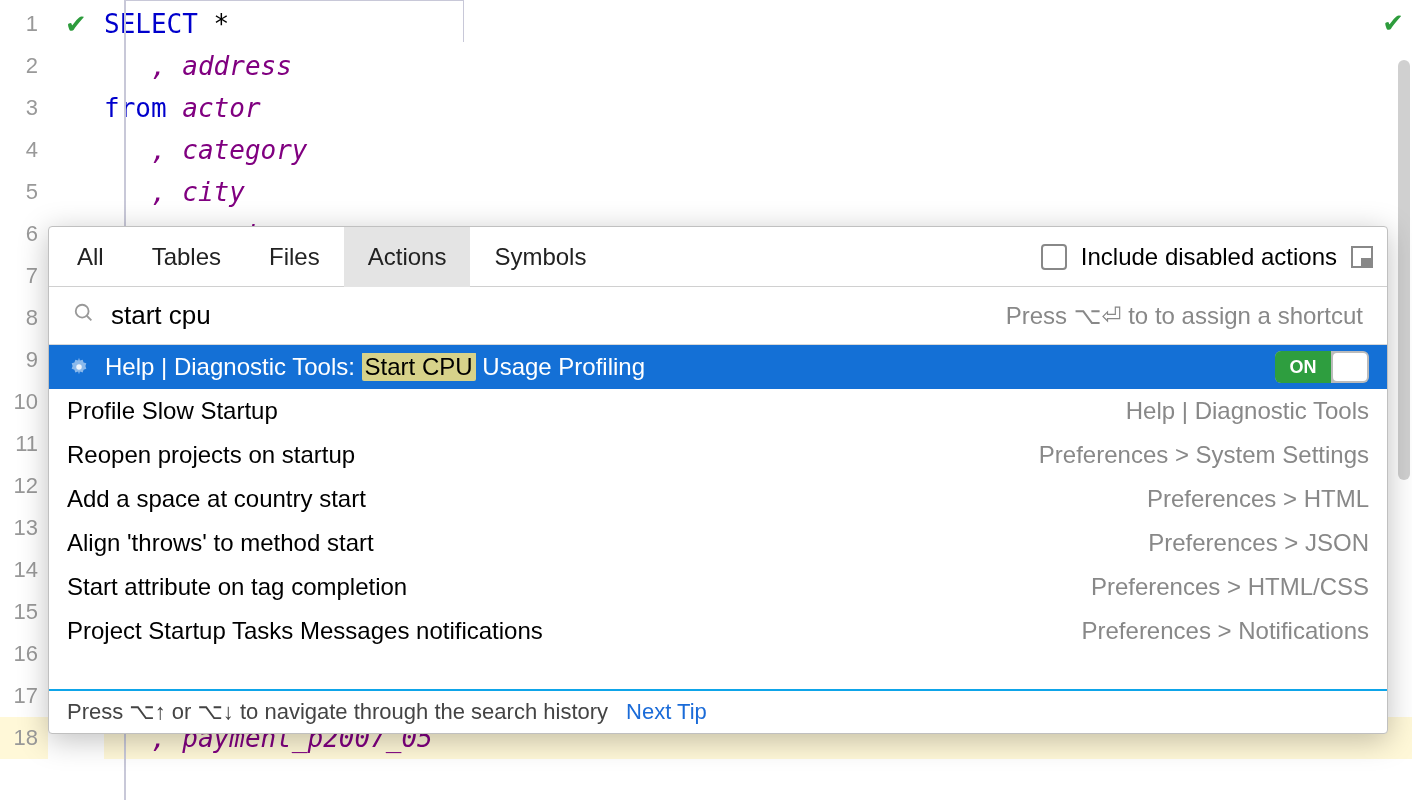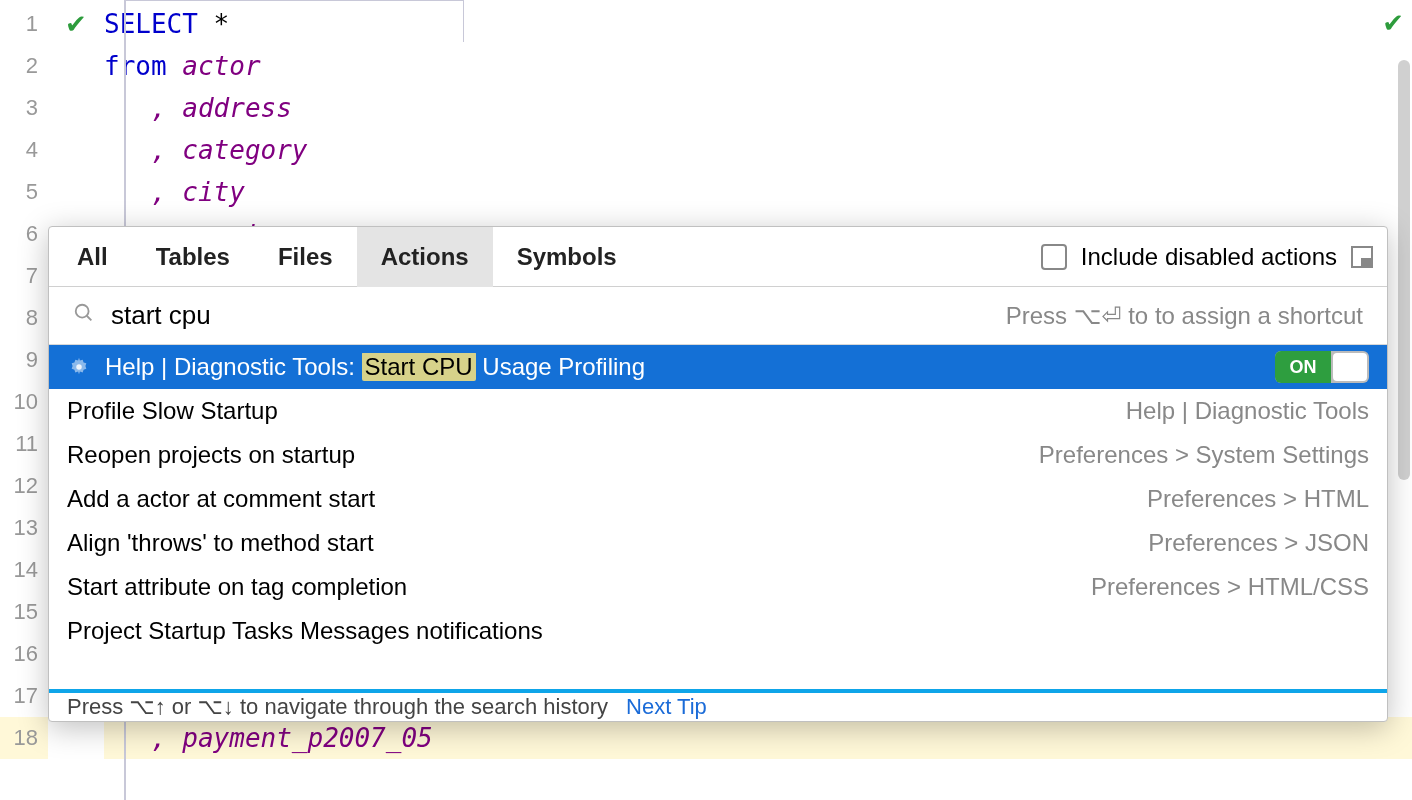--- a/index.html
+++ b/index.html
@@ -109,21 +109,20 @@
   border-bottom: 1px solid #d0d0d0;
   height: 60px;
   padding: 0 4px;
 }
 .tab {
   padding: 0 24px;
   height: 60px;
   line-height: 60px;
   color: #222;
   cursor: pointer;
-  font-weight: bold;
 }
 .tab.active {
   background: #e4e4e4;
 }
 .tabs-right {
   margin-left: auto;
   display: flex;
   align-items: center;
   gap: 14px;
   padding-right: 10px;
@@ -210,22 +209,22 @@
   margin: 0 2px;
 }
 .gear {
   width: 24px; height: 24px;
   color: rgba(255,255,255,.85);
   display: inline-flex;
   align-items: center;
   justify-content: center;
 }
 .footer {
-  border-top: 4px solid #0ea5e9;
-  height: 32px;
+  border-top: 2px solid #0ea5e9;
+  height: 44px;
   display: flex;
   align-items: center;
   padding: 0 18px;
   gap: 18px;
   color: #444;
   font-size: 22px;
 }
 .footer a { color: #1a6bd8; text-decoration: none; }
 .check {
   color: #2d9c3c;
@@ -256,22 +255,22 @@
     <div class="ln">17</div>
     <div class="ln hl">18</div>
   </div>
   <div class="gutter-icons">
     <div class="gi"><span class="check">✔</span></div>
   </div>
   <div class="code">
     <div class="code-border"></div>
     <div class="code-vbar"></div>
     <div class="line"><span class="kw-blue">SELECT</span><span> *</span></div>
+    <div class="line kw-purple">   , address</div>
     <div class="line"><span class="kw-blue">from</span><span class="kw-purple"> actor</span></div>
-    <div class="line kw-purple">   , address</div>
     <div class="line kw-purple">   , category</div>
     <div class="line kw-purple">   , city</div>
     <div class="line kw-purple">   , country</div>
     <div class="line"></div>
       <div class="line"></div>
       <div class="line"></div>
       <div class="line"></div>
     <div class="line"></div>
       <div class="line"></div>
       <div class="line"></div>
@@ -328,33 +327,34 @@
     </div>
     <div class="result">
       <span class="label">Profile Slow Startup</span>
       <span class="loc">Help | Diagnostic Tools</span>
     </div>
     <div class="result">
       <span class="label">Reopen projects on startup</span>
       <span class="loc">Preferences &gt; System Settings</span>
     </div>
     <div class="result">
-      <span class="label">Add a actor at comment start</span>
+      <span class="label">Add a space at country start</span>
       <span class="loc">Preferences &gt; HTML</span>
     </div>
     <div class="result">
       <span class="label">Align 'throws' to method start</span>
       <span class="loc">Preferences &gt; JSON</span>
     </div>
     <div class="result">
       <span class="label">Start attribute on tag completion</span>
       <span class="loc">Preferences &gt; HTML/CSS</span>
     </div>
     <div class="result">
       <span class="label">Project Startup Tasks Messages notifications</span>
+      <span class="loc">Preferences &gt; Notifications</span>
     </div>
     <div style="height:36px"></div>
   </div>
 
   <div class="footer">
     <span>Press ⌥↑ or ⌥↓ to navigate through the search history</span>
     <a href="#">Next Tip</a>
   </div>
 </div>
 

